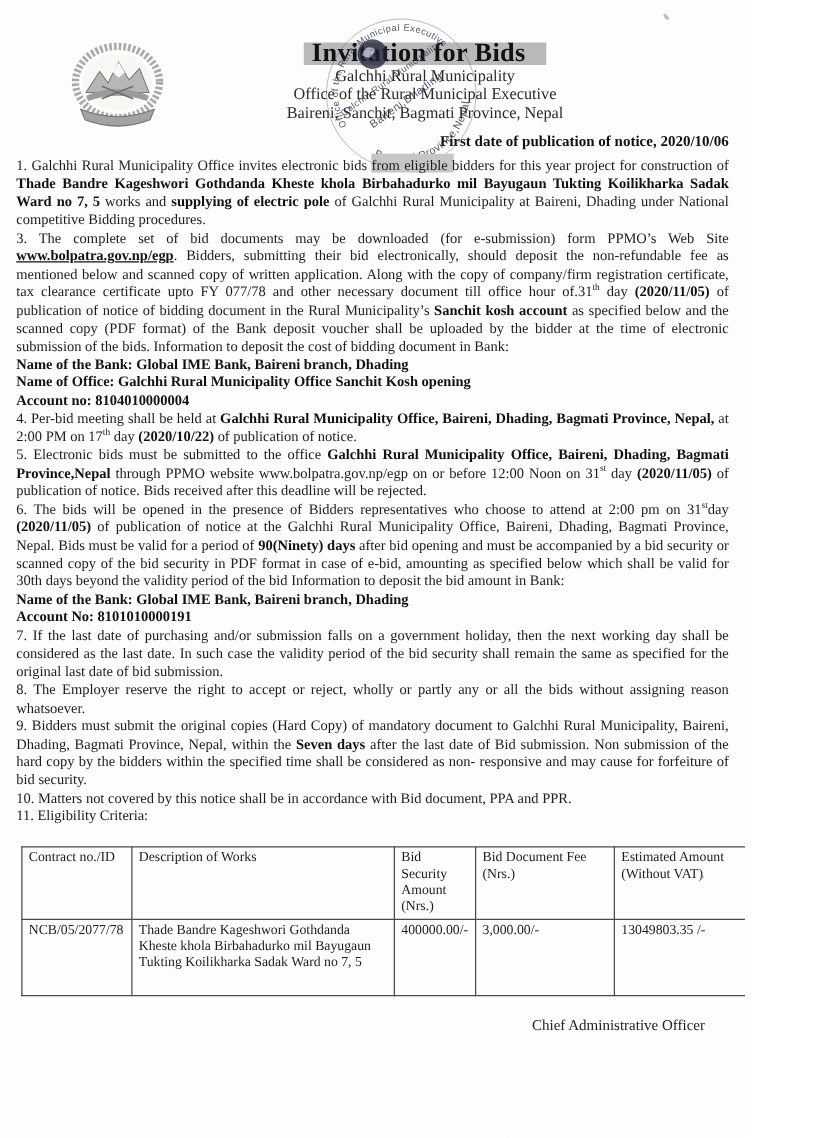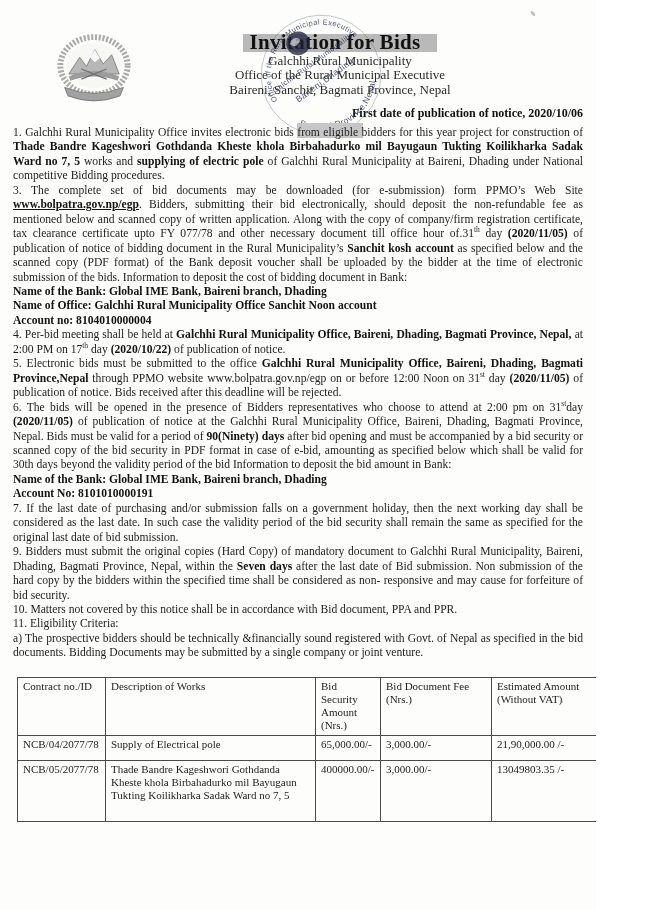--- a/index.html
+++ b/index.html
@@ -123,32 +123,32 @@
       <text class="stampText" x="65" y="74" text-anchor="middle" font-size="8.6">Baireni,Dhading</text>
     </svg>
   </div>
 
   <div class="grey-patch" style="left:297px;top:123px;width:66px;height:15px;"></div>
 
   <div class="body-text">
       <p class="para"><span>1. Galchhi Rural Municipality Office invites electronic bids from eligible bidders for this year project for construction of </span><span class="b">Thade Bandre Kageshwori Gothdanda Kheste khola Birbahadurko mil Bayugaun Tukting Koilikharka Sadak Ward no 7, 5</span><span> works and </span><span class="b">supplying of electric pole</span><span> of Galchhi Rural Municipality at Baireni, Dhading under National competitive Bidding procedures.</span></p>
       <p class="para"><span>3. The complete set of bid documents may be downloaded (for e-submission) form PPMO’s Web Site </span><span class="b u">www.bolpatra.gov.np/egp</span><span>. Bidders, submitting their bid electronically, should deposit the non-refundable fee as mentioned below and scanned copy of written application. Along with the copy of company/firm registration certificate, tax clearance certificate upto FY 077/78 and other necessary document till office hour of.31</span><sup>th</sup><span> day </span><span class="b">(2020/11/05)</span><span> of publication of notice of bidding document in the Rural Municipality’s </span><span class="b">Sanchit kosh account</span><span> as specified below and the scanned copy (PDF format) of the Bank deposit voucher shall be uploaded by the bidder at the time of electronic submission of the bids. Information to deposit the cost of bidding document in Bank:</span></p>
       <p class="para"><span class="b">Name of the Bank: Global IME Bank, Baireni branch, Dhading</span></p>
-      <p class="para"><span class="b">Name of Office: Galchhi Rural Municipality Office Sanchit Noon account</span></p>
+      <p class="para"><span class="b">Name of Office: Galchhi Rural Municipality Office Sanchit Kosh opening</span></p>
       <p class="para"><span class="b">Account no: 8104010000004</span></p>
       <p class="para"><span>4. Per-bid meeting shall be held at </span><span class="b">Galchhi Rural Municipality Office, Baireni, Dhading, Bagmati Province, Nepal,</span><span> at 2:00 PM on 17</span><sup>th</sup><span> day </span><span class="b">(2020/10/22)</span><span> of publication of notice.</span></p>
       <p class="para"><span>5. Electronic bids must be submitted to the office </span><span class="b">Galchhi Rural Municipality Office, Baireni, Dhading, Bagmati Province,Nepal</span><span> through PPMO website www.bolpatra.gov.np/egp on or before 12:00 Noon on 31</span><sup>st</sup><span> day </span><span class="b">(2020/11/05)</span><span>  of publication of notice. Bids received after this deadline will be rejected.</span></p>
       <p class="para"><span>6. The bids will be opened in the presence of Bidders representatives who choose to attend at 2:00 pm on 31</span><sup>st</sup><span>day </span><span class="b">(2020/11/05)</span><span> of publication of notice at the Galchhi Rural Municipality Office, Baireni, Dhading, Bagmati Province, Nepal. Bids must be valid for a period of </span><span class="b">90(Ninety) days</span><span> after bid opening and must be accompanied by a bid security or scanned copy of the bid security in PDF format in case of e-bid, amounting as specified below which shall be valid for 30th days beyond the validity period of the bid Information to deposit the bid amount in Bank:</span></p>
       <p class="para"><span class="b">Name of the Bank: Global IME Bank, Baireni branch, Dhading</span></p>
       <p class="para"><span class="b">Account No: 8101010000191</span></p>
       <p class="para"><span>7. If the last date of purchasing and/or submission falls on a government holiday, then the next working day shall be considered as the last date. In such case the validity period of the bid security shall remain the same as specified for the original last date of bid submission.</span></p>
+      <p class="para"><span>8. The Employer reserve the right to accept or reject, wholly or partly any or all the bids without assigning reason whatsoever.</span></p>
       <p class="para"><span>9. Bidders must submit the original copies (Hard Copy) of mandatory document to Galchhi Rural Municipality, Baireni, Dhading, Bagmati Province, Nepal, within the </span><span class="b">Seven days</span><span> after the last date of Bid submission. Non submission of the hard copy by the bidders within the specified time shall be considered as non- responsive and may cause for forfeiture of bid security.</span></p>
       <p class="para"><span>10. Matters not covered by this notice shall be in accordance with Bid document, PPA and PPR.</span></p>
       <p class="para"><span>11. Eligibility Criteria:</span></p>
-      <p class="para"><span>a) The prospective bidders should be technically &amp;financially sound registered with Govt. of Nepal as specified in the bid documents. Bidding Documents may be submitted by a single company or joint venture.</span></p>
     </div>
 
   <table class="bid-table">
     <colgroup>
       <col style="width:88px">
         <col style="width:210px">
         <col style="width:65px">
         <col style="width:111px">
         <col style="width:112px">
     </colgroup>
@@ -156,36 +156,30 @@
         <tr>
           <th>Contract no./ID</th>
           <th>Description of Works</th>
           <th>Bid Security Amount (Nrs.)</th>
           <th>Bid Document Fee (Nrs.)</th>
           <th>Estimated Amount (Without VAT)</th>
         </tr>
       </thead>
     <tbody>
         <tr>
-          <td>NCB/04/2077/78</td>
-          <td>Supply of Electrical pole</td>
-          <td>65,000.00/-</td>
-          <td>3,000.00/-</td>
-          <td>21,90,000.00 /-</td>
-        </tr>
-        <tr>
           <td>NCB/05/2077/78</td>
           <td>Thade Bandre Kageshwori Gothdanda Kheste khola Birbahadurko mil Bayugaun Tukting Koilikharka Sadak Ward no 7, 5</td>
           <td>400000.00/-</td>
           <td>3,000.00/-</td>
           <td>13049803.35 /-</td>
         </tr>
       </tbody>
   </table>
 
+  <div class="signature">Chief Administrative Officer</div>
 
   <div class="speck" style="left:530px;top:12px;width:6px;height:3px;transform:rotate(50deg);"></div>
   <div class="speck" style="left:608px;top:86px;width:3px;height:3px;"></div>
   <div class="speck" style="left:617px;top:231px;width:3px;height:4px;"></div>
   <div class="speck" style="left:640px;top:520px;width:2px;height:3px;"></div>
   <div class="speck" style="left:560px;top:700px;width:3px;height:3px;"></div>
   <div class="speck" style="left:632px;top:792px;width:3px;height:3px;"></div>
 
 </div>
 

